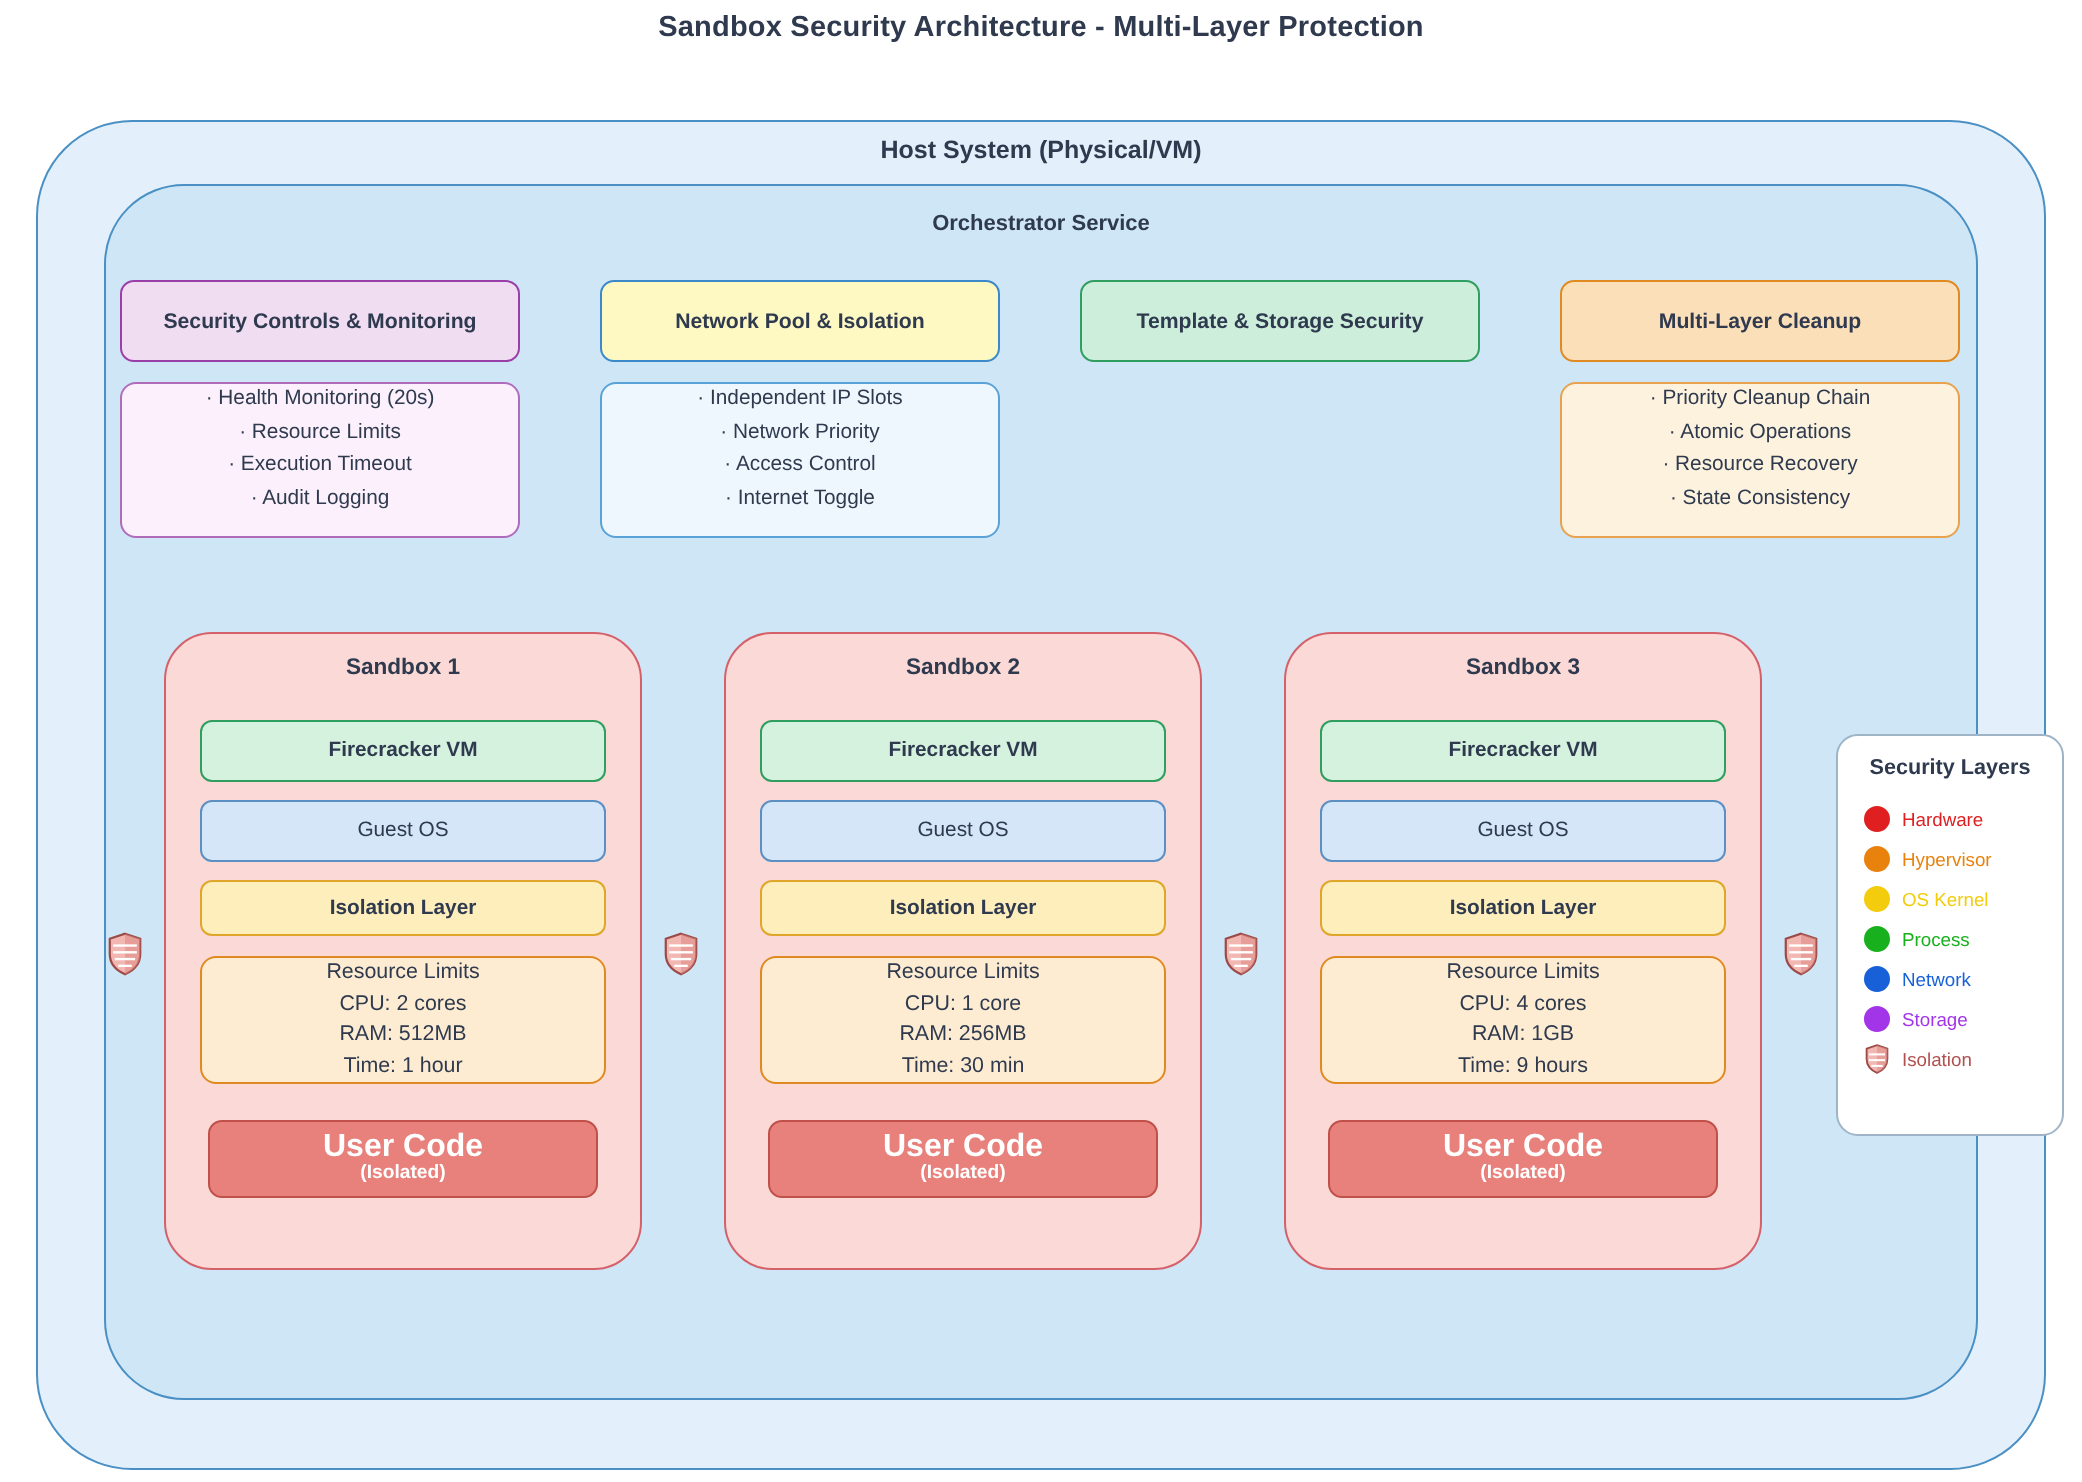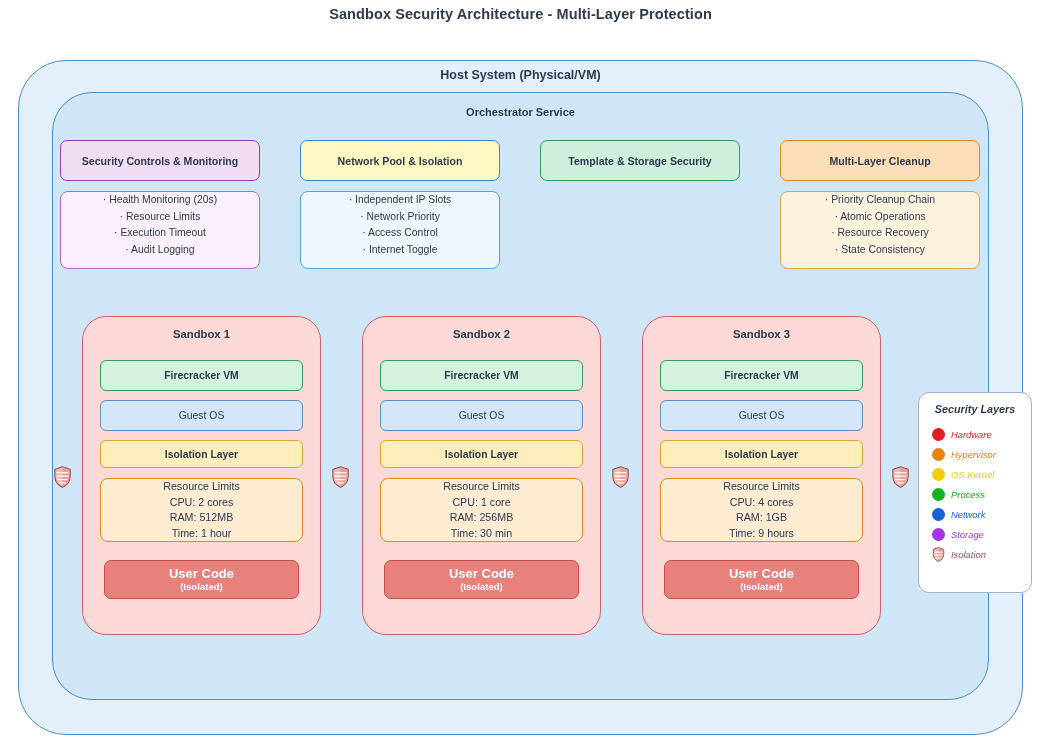--- a/index.html
+++ b/index.html
@@ -194,44 +194,43 @@
     border-radius: 7px;
     border: 1.1px solid #c0504a;
     background: #e8817c;
     display: flex;
     flex-direction: column;
     align-items: center;
     justify-content: center;
     color: #ffffff;
     font-weight: bold;
   }
-  .user-code .uc1 { font-size: 13px; line-height: 13px; }
+  .user-code .uc1 { font-size: 16px; line-height: 13px; }
   .user-code .uc2 { font-size: 9.6px;  line-height: 13px; }
 
   
   .shield-div {
     position: absolute;
     top: 466px;
     width: 17px;
     height: 22px;
   }
 
   
   .legend {
     position: absolute;
     left: 918px;
-    top: 392px;
+    top: 367px;
     width: 114px;
     height: 201px;
     box-sizing: border-box;
     border: 1.1px solid #9fb4c7;
     border-radius: 11px;
     background: #ffffff;
     padding: 10px 0 0 0;
-    font-style: italic;
   }
   .legend-title {
     text-align: center;
     font-size: 10.8px;
     font-weight: bold;
     color: #2f3a4f;
     margin-bottom: 9px;
   }
   .legend-item {
     display: flex;

